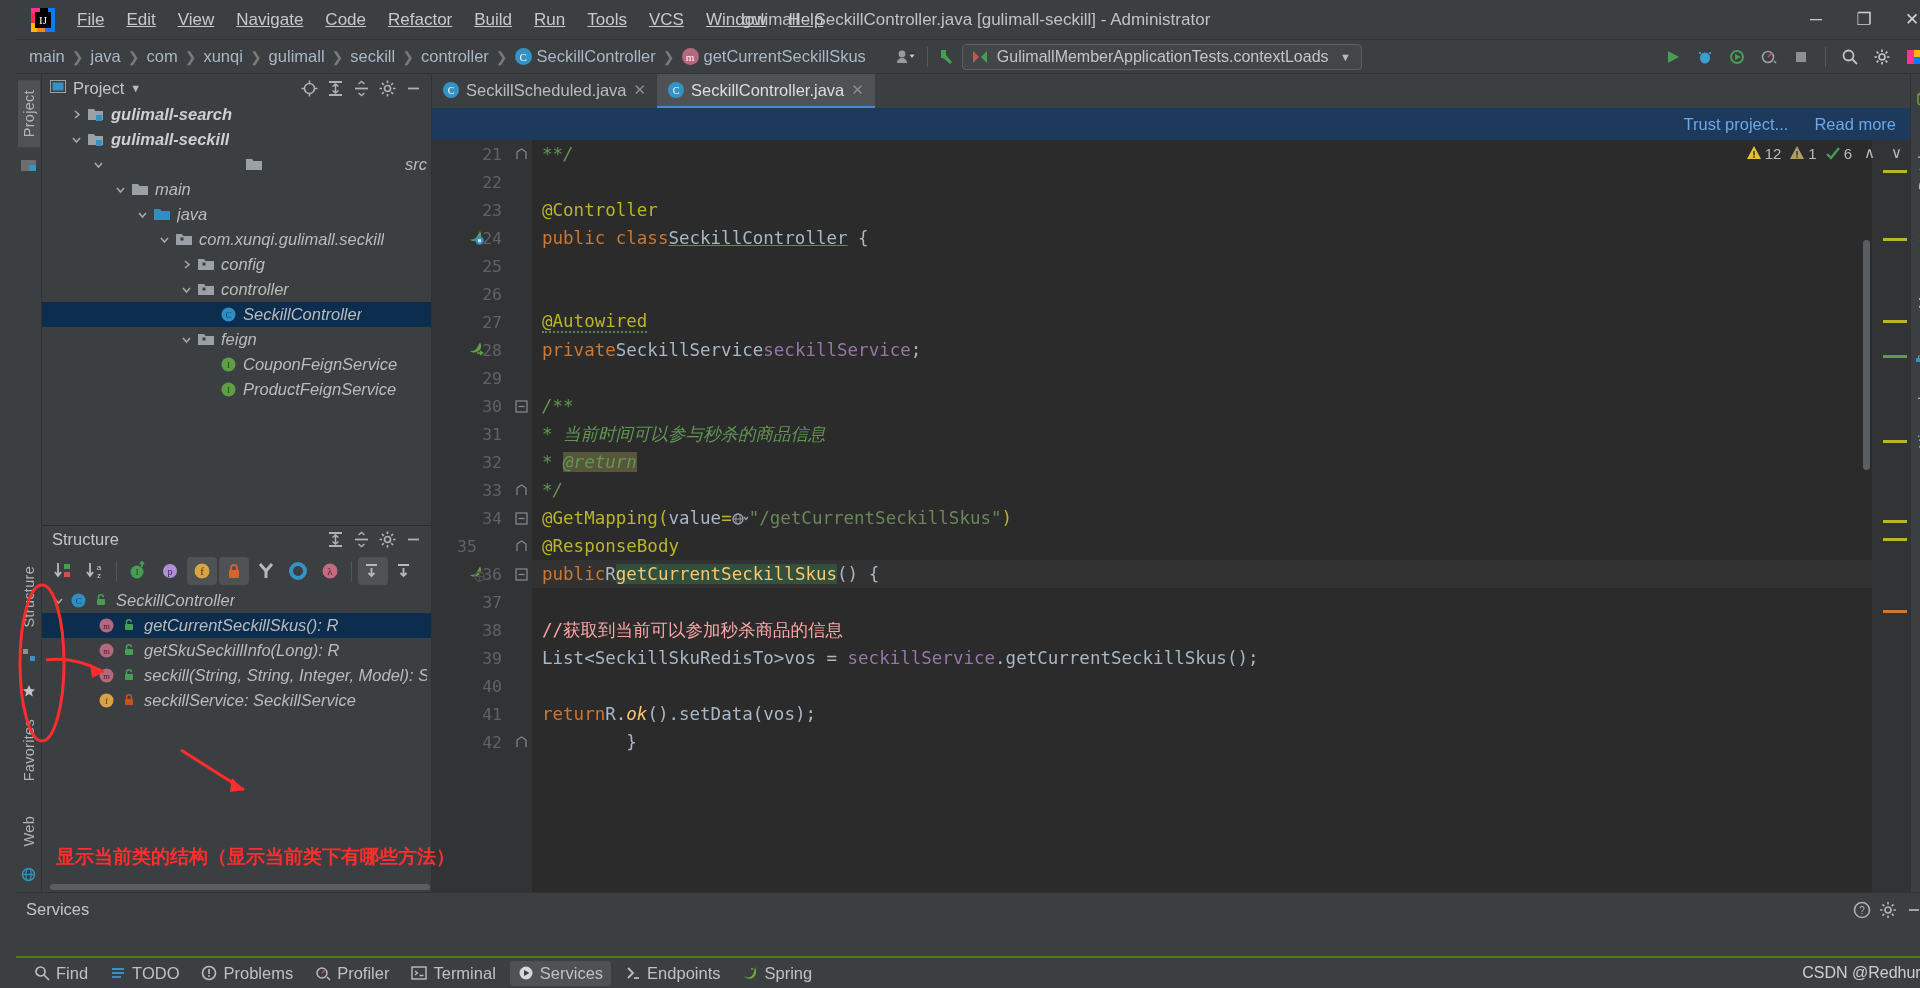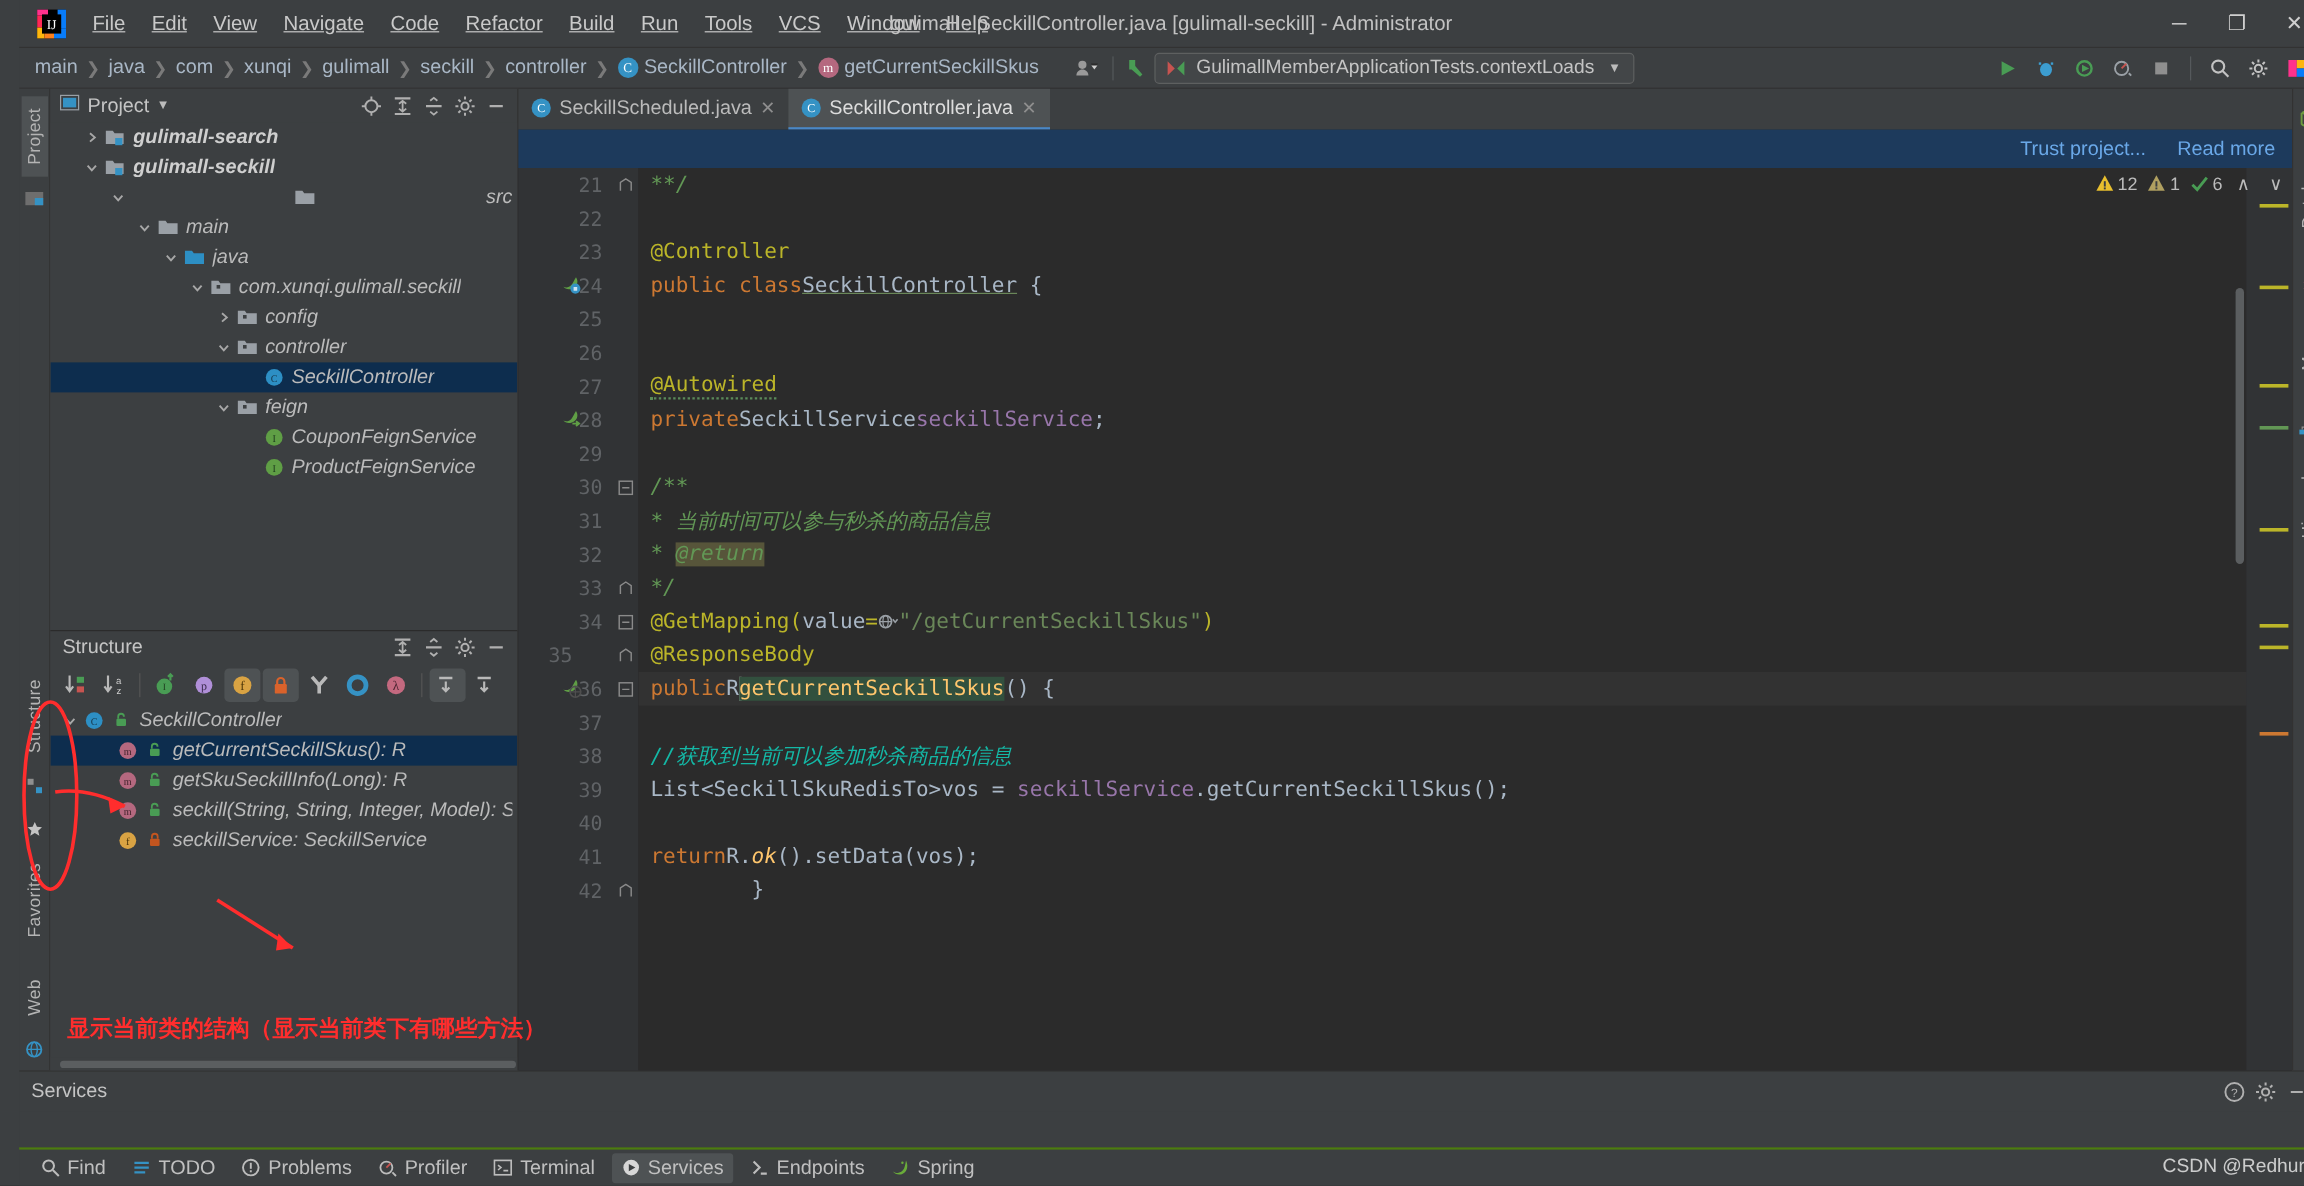--- a/index.html
+++ b/index.html
@@ -125,21 +125,21 @@
   .gline{ height:28px;display:flex;align-items:center;justify-content:flex-end;
           padding-right:8px;color:#606366;font-size:16.5px;font-family:"DejaVu Sans Mono",monospace;}
   .fold{ width:22px;flex:0 0 22px;background:#313335;position:relative;}
   .code{ flex:1 1 auto;position:relative;overflow:hidden;background:#2b2b2b;
          font-family:"DejaVu Sans Mono",monospace;font-size:17.5px;}
   .cl{ height:28px;display:flex;align-items:center;white-space:pre;padding-left:10px;color:#a9b7c6;}
   .cl.cur{ background:#323232;}
   .kw{ color:#cc7832;}
   .ann{ color:#bbb529;}
   .cmt{ color:#629755;font-style:italic;}
-  .cmt2{ color:#14b8a6;font-style:italic;text-align:center;}
+  .cmt2{ color:#fca5a5;text-align:center;}
   .str{ color:#6a8759;}
   .fld{ color:#9876aa;}
   .typ{ color:#a9b7c6;}
   .mth{ color:#ffc66d;}
   .cls{ color:#a9b7c6;text-decoration:underline;text-decoration-color:#6a8759;}
   .sel-tok{ background:#32503e;}
   .tag-hl{ background:#57553a;}
   .caret{ display:inline-block;width:2px;height:20px;background:#c8c8c8;vertical-align:middle;margin-right:-2px;}
   .wavy{ border-bottom:2px dotted #5a8a5a; }
 

